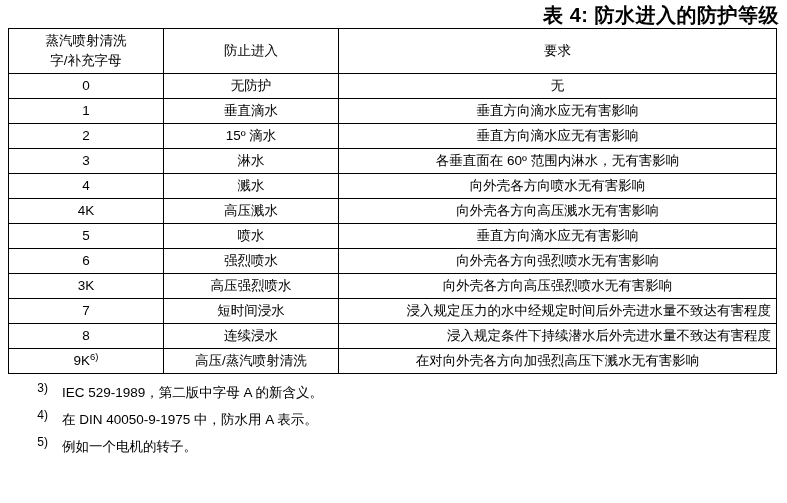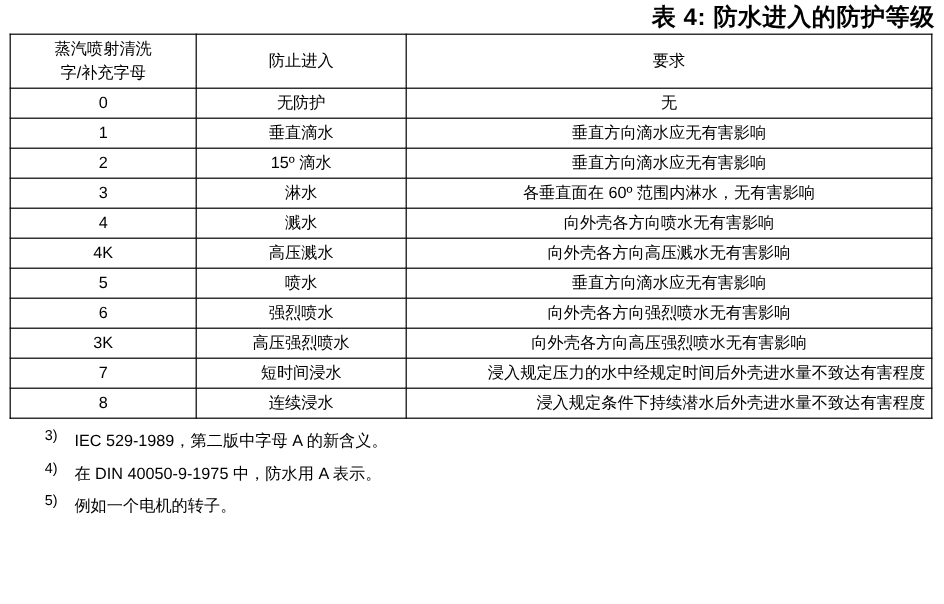--- a/index.html
+++ b/index.html
@@ -161,20 +161,25 @@
       <tr>
         <td class="c-center">7</td>
         <td class="c-center">短时间浸水</td>
         <td class="c-left two-line">浸入规定压力的水中经规定时间后外壳进水量不致达有害程度</td>
       </tr>
       <tr>
         <td class="c-center">8</td>
         <td class="c-center">连续浸水</td>
         <td class="c-left two-line">浸入规定条件下持续潜水后外壳进水量不致达有害程度</td>
       </tr>
+      <tr>
+        <td class="c-center"><span>9K</span><sup>6)</sup></td>
+        <td class="c-center">高压/蒸汽喷射清洗</td>
+        <td class="c-center">在对向外壳各方向加强烈高压下溅水无有害影响</td>
+      </tr>
     </tbody>
   </table>
 
 
   <div class="notes">
     <div class="note-row">
       <div class="note-mark"><sup>3)</sup></div>
       <div class="note-text">IEC 529-1989，第二版中字母 A 的新含义。</div>
     </div>
     <div class="note-row">

